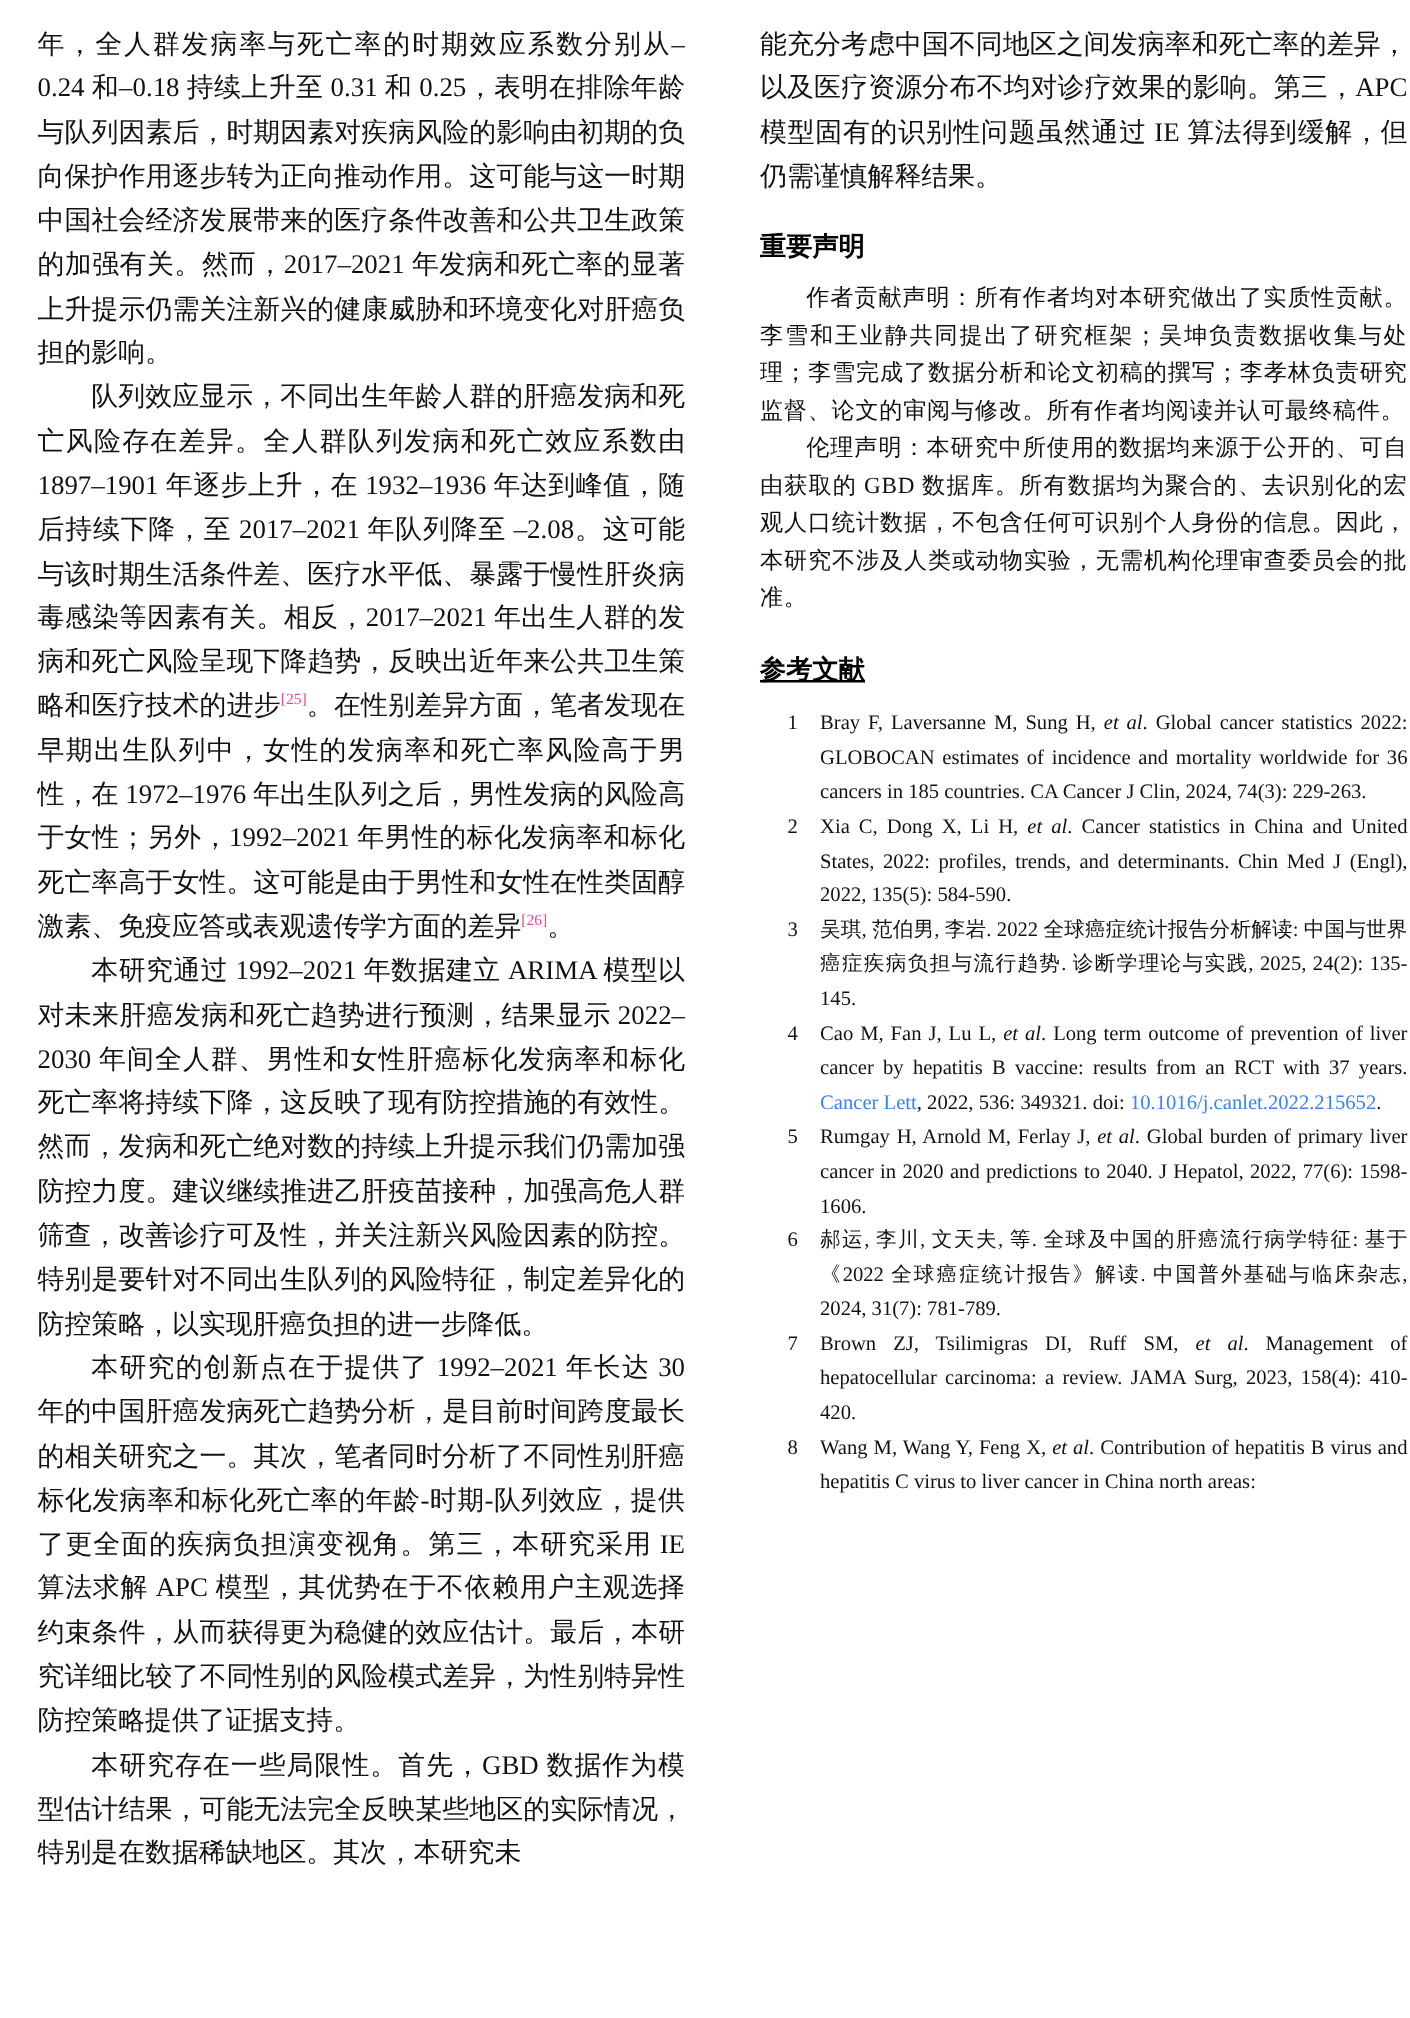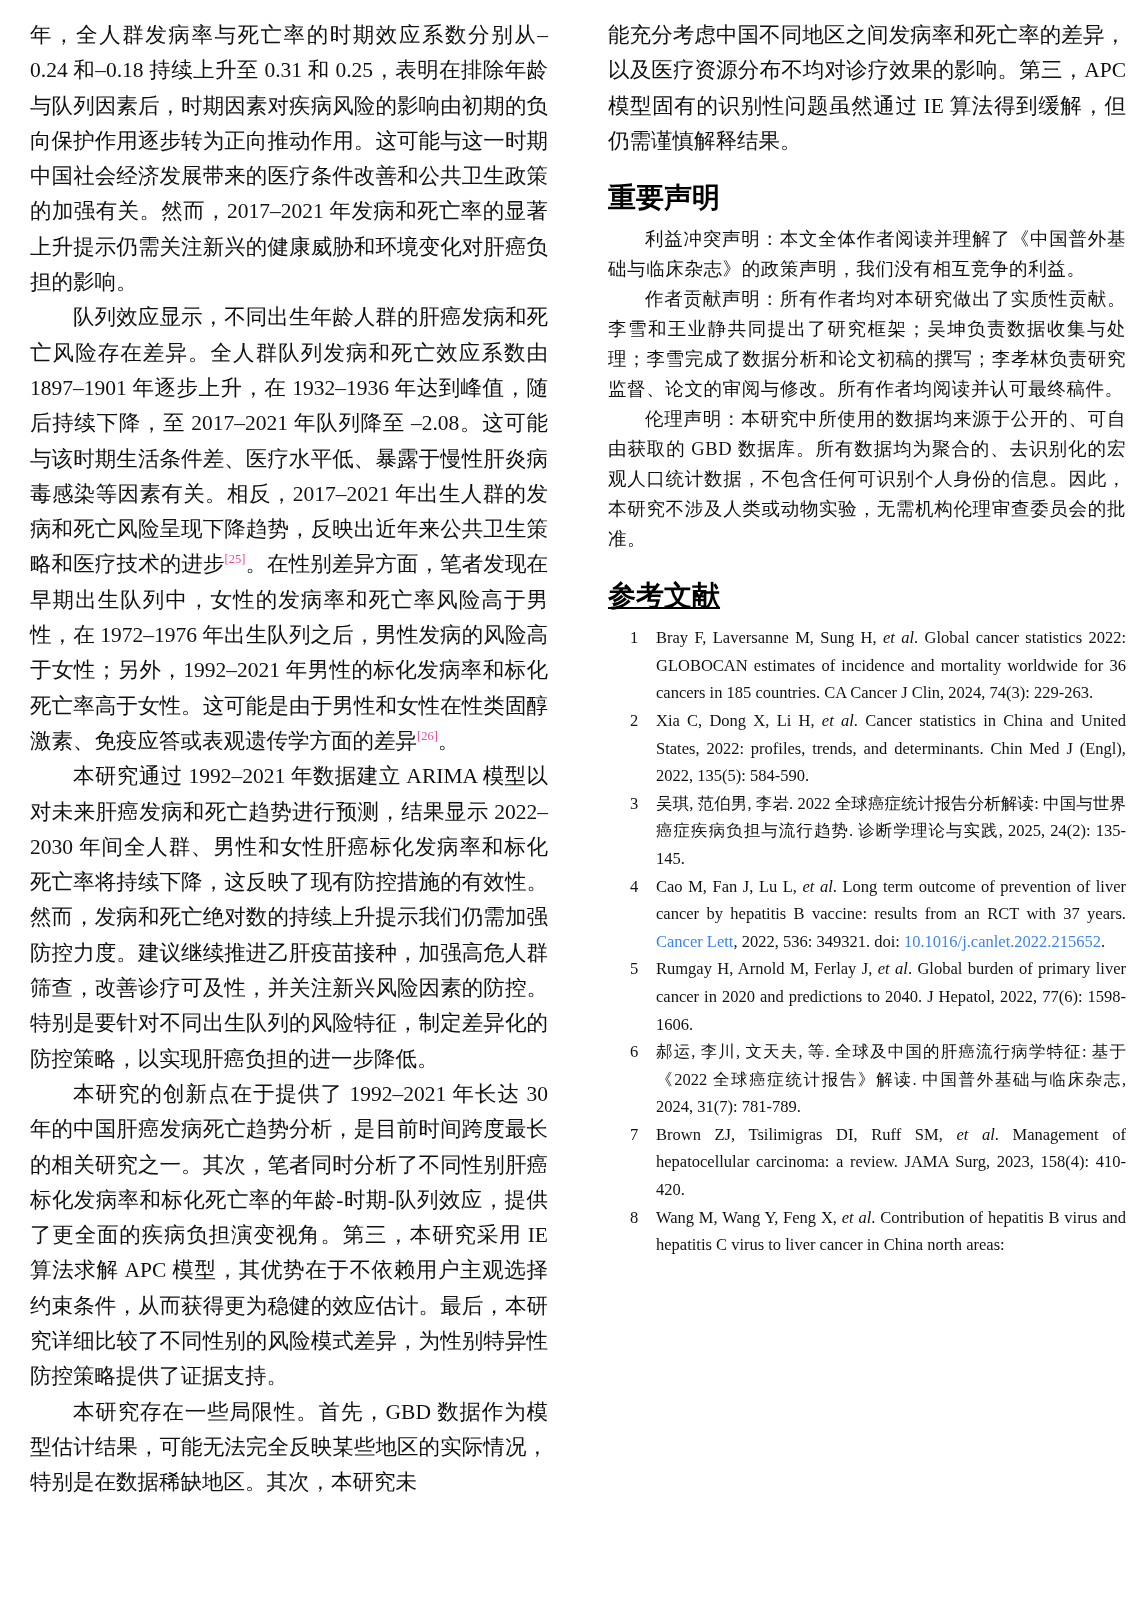--- a/index.html
+++ b/index.html
@@ -36,21 +36,21 @@
   sup.cite {
     font-size: 12.5px;
     line-height: 0;
     color: #ec4899;
     vertical-align: super;
     letter-spacing: 0;
   }
 
   h2.section-heading {
     font-family: "Liberation Sans", "DejaVu Sans", sans-serif;
-    font-size: 28px;
+    font-size: 21px;
     font-weight: bold;
     color: #000000;
     margin: 27px 0 14px 0;
     line-height: 24px;
   }
   h2.refs-heading { margin-top: 30px; margin-bottom: 16px; text-decoration: underline; }
 
   p.statement {
     margin: 0;
     font-size: 18.5px;
@@ -93,21 +93,20 @@
 
     <p class="body-text">本研究通过 1992–2021 年数据建立 ARIMA 模型以对未来肝癌发病和死亡趋势进行预测，结果显示 2022–2030 年间全人群、男性和女性肝癌标化发病率和标化死亡率将持续下降，这反映了现有防控措施的有效性。然而，发病和死亡绝对数的持续上升提示我们仍需加强防控力度。建议继续推进乙肝疫苗接种，加强高危人群筛查，改善诊疗可及性，并关注新兴风险因素的防控。特别是要针对不同出生队列的风险特征，制定差异化的防控策略，以实现肝癌负担的进一步降低。</p>
     <p class="body-text">本研究的创新点在于提供了 1992–2021 年长达 30 年的中国肝癌发病死亡趋势分析，是目前时间跨度最长的相关研究之一。其次，笔者同时分析了不同性别肝癌标化发病率和标化死亡率的年龄-时期-队列效应，提供了更全面的疾病负担演变视角。第三，本研究采用 IE 算法求解 APC 模型，其优势在于不依赖用户主观选择约束条件，从而获得更为稳健的效应估计。最后，本研究详细比较了不同性别的风险模式差异，为性别特异性防控策略提供了证据支持。</p>
     <p class="body-text">本研究存在一些局限性。首先，GBD 数据作为模型估计结果，可能无法完全反映某些地区的实际情况，特别是在数据稀缺地区。其次，本研究未</p>
   </div>
 
   <div class="column col-right">
     <p class="body-text cont">能充分考虑中国不同地区之间发病率和死亡率的差异，以及医疗资源分布不均对诊疗效果的影响。第三，APC 模型固有的识别性问题虽然通过 IE 算法得到缓解，但仍需谨慎解释结果。</p>
 
     <h2 class="section-heading">重要声明</h2>
-    <p class="statement">利益冲突声明：本文全体作者阅读并理解了《中国普外基础与临床杂志》的政策声明，我们没有相互竞争的利益。</p>
     <p class="statement">作者贡献声明：所有作者均对本研究做出了实质性贡献。李雪和王业静共同提出了研究框架；吴坤负责数据收集与处理；李雪完成了数据分析和论文初稿的撰写；李孝林负责研究监督、论文的审阅与修改。所有作者均阅读并认可最终稿件。</p>
     <p class="statement">伦理声明：本研究中所使用的数据均来源于公开的、可自由获取的 GBD 数据库。所有数据均为聚合的、去识别化的宏观人口统计数据，不包含任何可识别个人身份的信息。因此，本研究不涉及人类或动物实验，无需机构伦理审查委员会的批准。</p>
 
     <h2 class="section-heading refs-heading">参考文献</h2>
 
     <div class="ref">
       <span class="ref-num">1</span><span>Bray F, Laversanne M, Sung H, </span><span class="etal">et al</span><span>. Global cancer statistics 2022: GLOBOCAN estimates of incidence and mortality worldwide for 36 cancers in 185 countries. CA Cancer J Clin, 2024, 74(3): 229-263.</span>
     </div>
     <div class="ref">
       <span class="ref-num">2</span><span>Xia C, Dong X, Li H, </span><span class="etal">et al</span><span>. Cancer statistics in China and United States, 2022: profiles, trends, and determinants. Chin Med J (Engl), 2022, 135(5): 584-590.</span>

